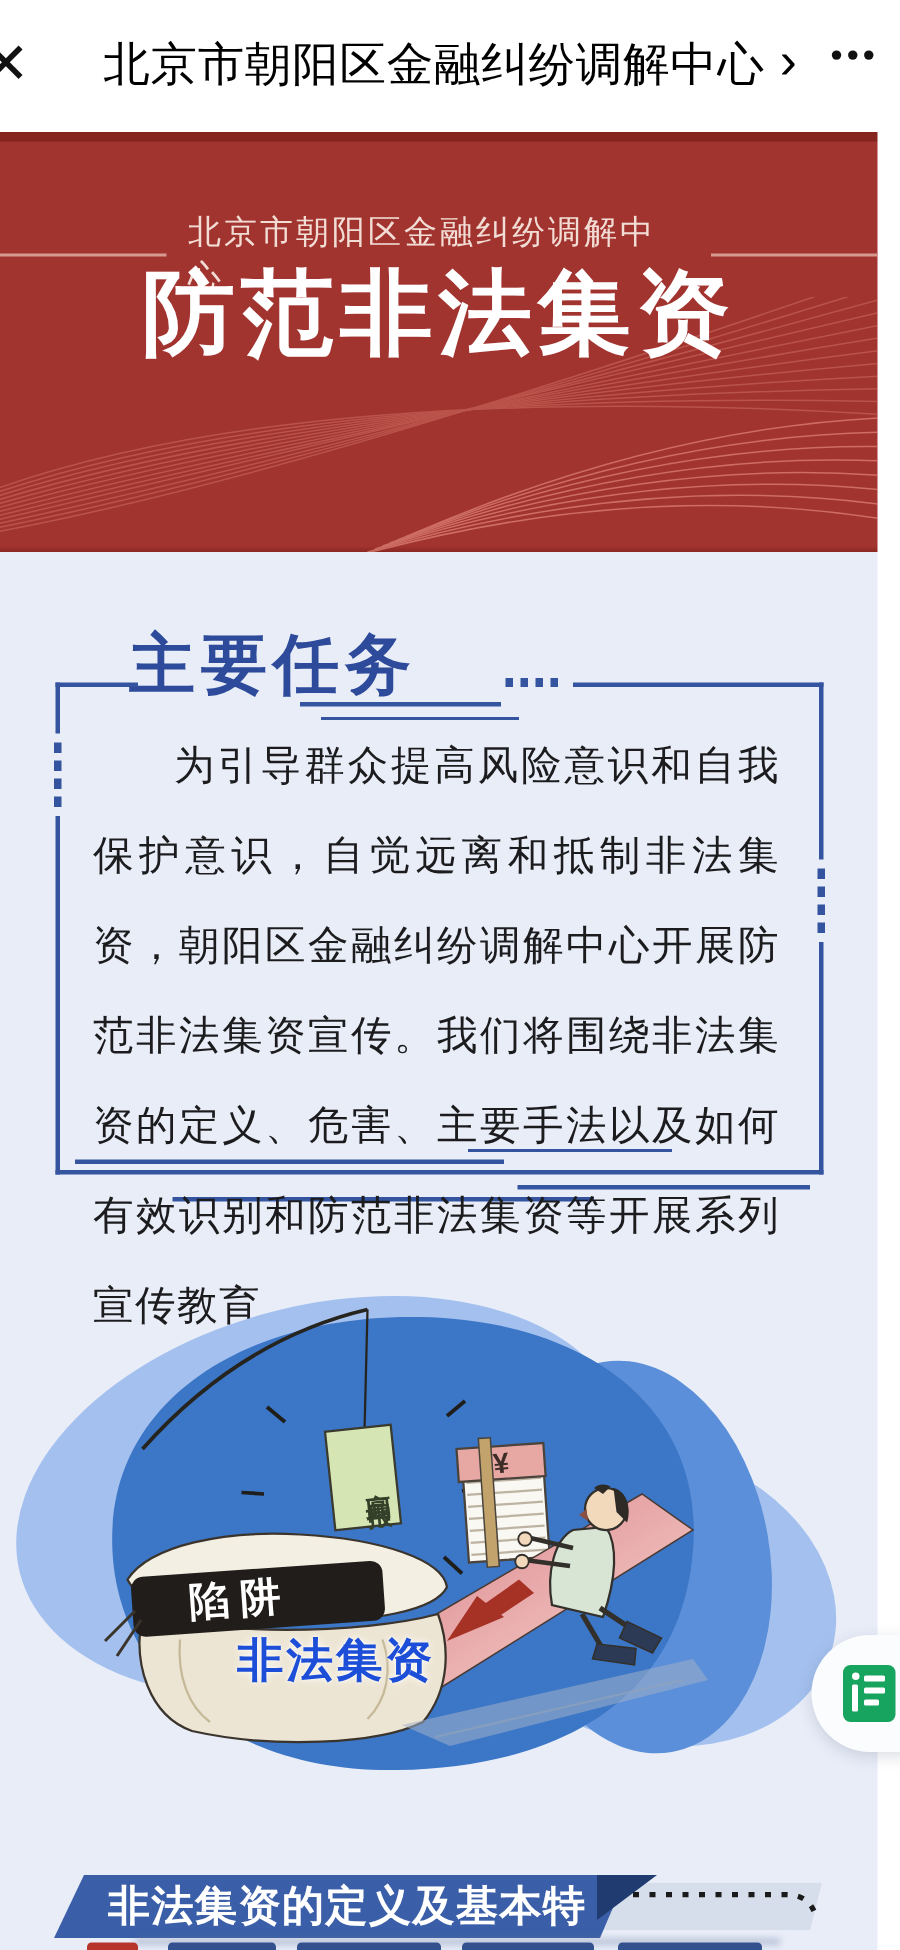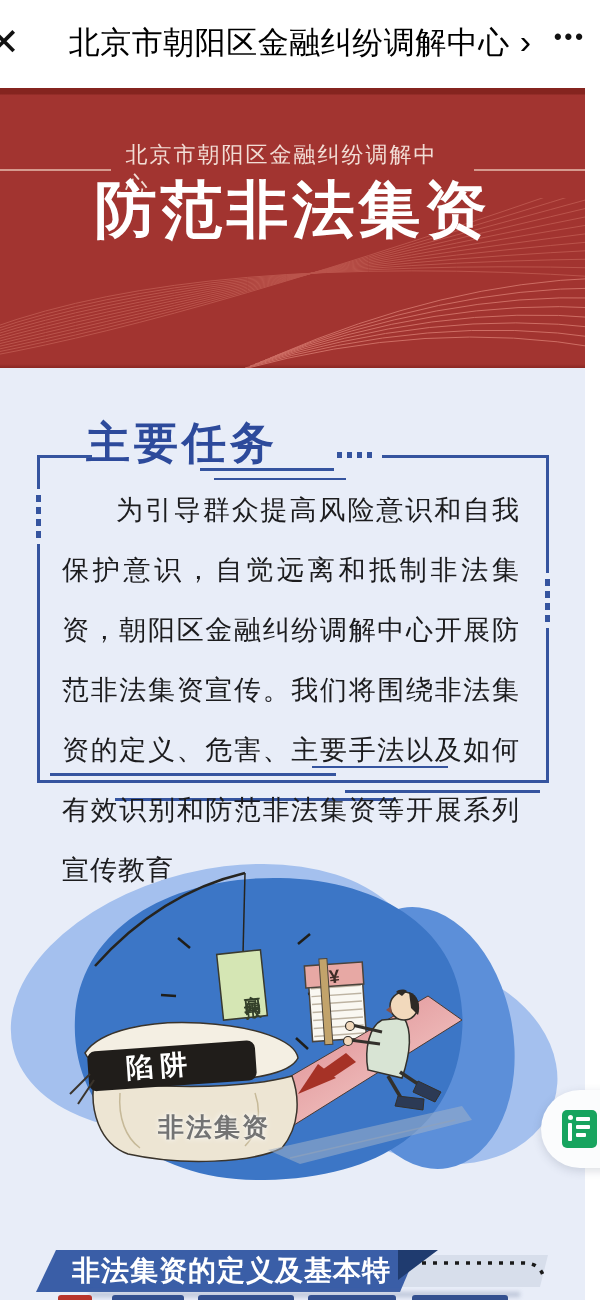--- a/index.html
+++ b/index.html
@@ -34,21 +34,21 @@
   .vdot { position:absolute; width:5px; height:7px; background:#35549F; }
   .task-para { position:absolute; left:62px; top:112px; width:458px;
     font-size:27px; line-height:60px; color:#1c1c1e; text-indent:2em; letter-spacing:1px; text-align:justify; }
   
   .illus { position:absolute; left:0; top:480px; width:585px; height:360px; }
   .sign-label { position:absolute; left:222px; top:586px; width:40px; height:66px;
     writing-mode:vertical-rl; text-orientation:upright; font-size:17px; font-weight:700; color:#34402A;
     letter-spacing:3px; transform:rotate(-6deg); text-align:center; }
   .money-symbol { position:absolute; left:329px; top:598px; font-size:19px; font-weight:800; color:#3E2C26; transform:rotate(-6deg); }
   .trap-label { position:absolute; left:126px; top:680px; font-size:27px; font-weight:800; color:#ffffff; letter-spacing:7px; transform:rotate(-4deg); }
-  .illus-caption { position:absolute; left:158px; top:742px; font-size:26px; font-weight:800; color:#737373; letter-spacing:2px;
+  .illus-caption { position:absolute; left:158px; top:718px; font-size:31px; font-weight:800; color:#1d4ed8; letter-spacing:2px;
     text-shadow:0 0 6px rgba(255,255,255,.9),0 0 2px rgba(255,255,255,.9); }
   
   .float-pill { position:absolute; left:541px; top:1090px; width:72px; height:78px;
     background:#FBFCFD; border-radius:39px 0 0 39px; box-shadow:0 3px 10px rgba(60,70,100,.18); cursor:pointer; }
   .doc-icon { position:absolute; left:21px; top:20px; width:35px; height:38px; background:#17A45F; border-radius:5px; }
   .doc-icon .m { position:absolute; background:#ffffff; border-radius:1px; }
   .m-dot { left:6px; top:5px; width:5px; height:5px; border-radius:50% !important; }
   .m-h1 { left:14px; top:7px; width:14px; height:4px; }
   .m-v  { left:6px; top:13px; width:4px; height:18px; }
   .m-h2 { left:14px; top:15px; width:14px; height:4px; }

